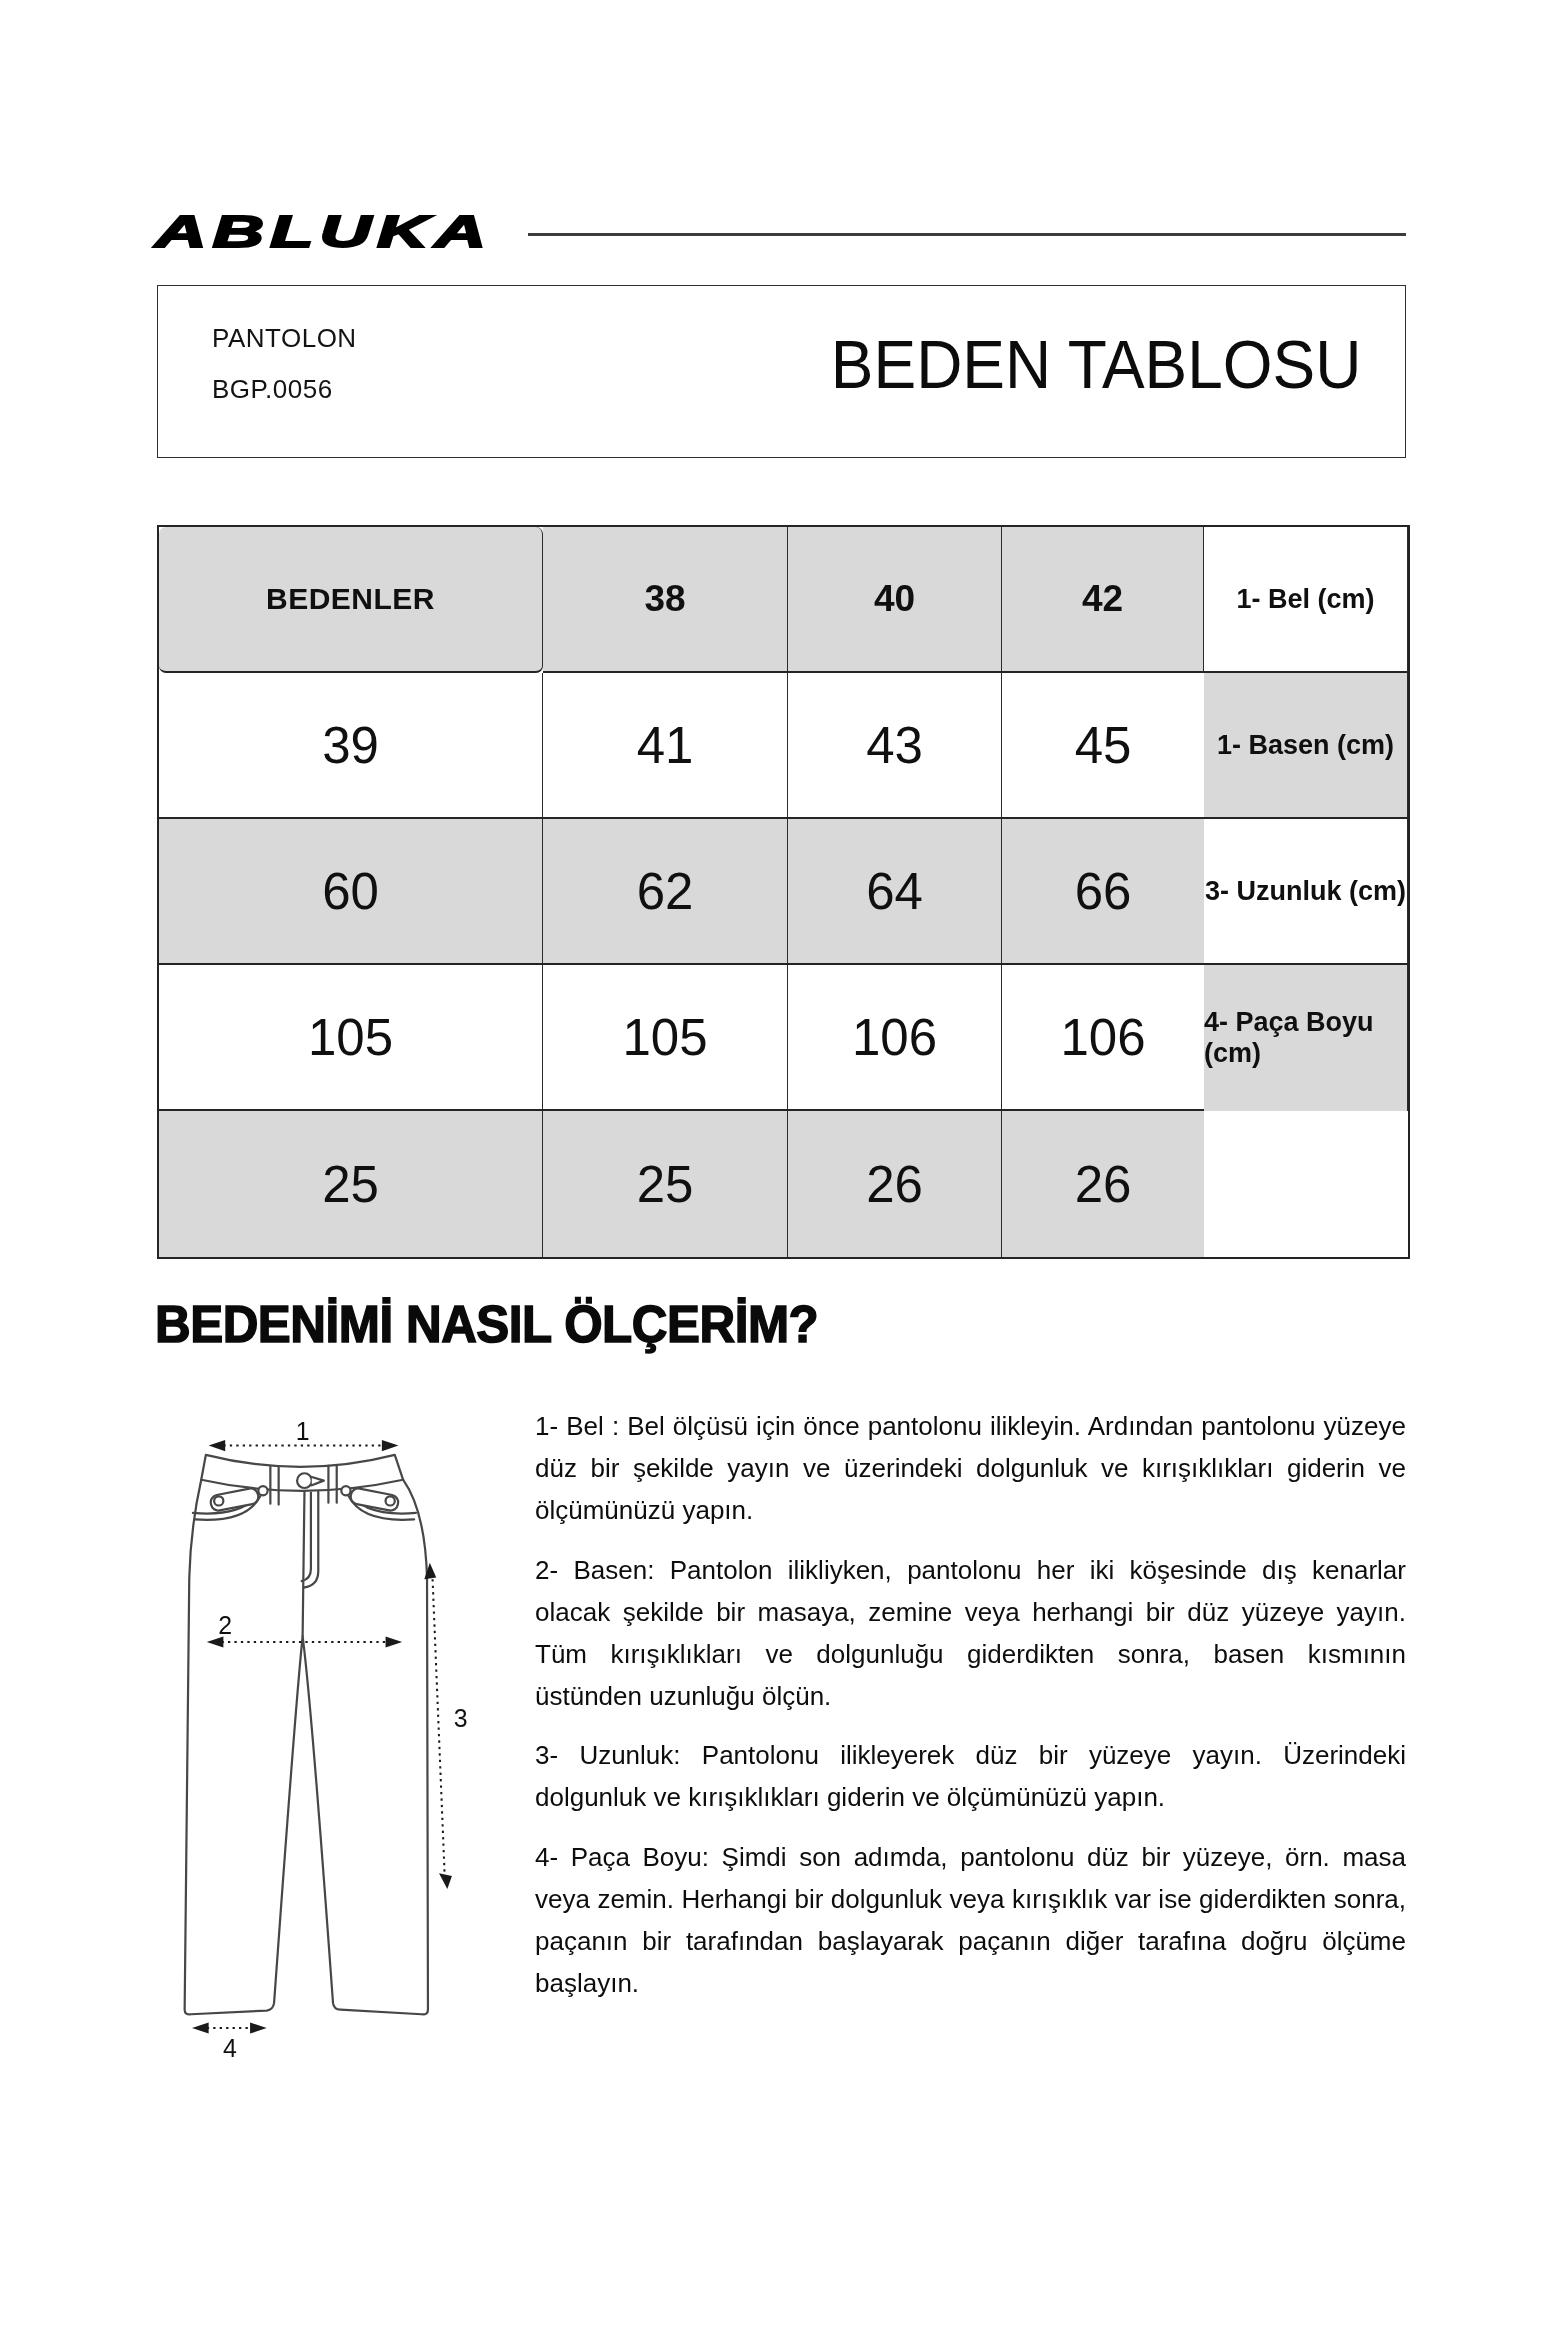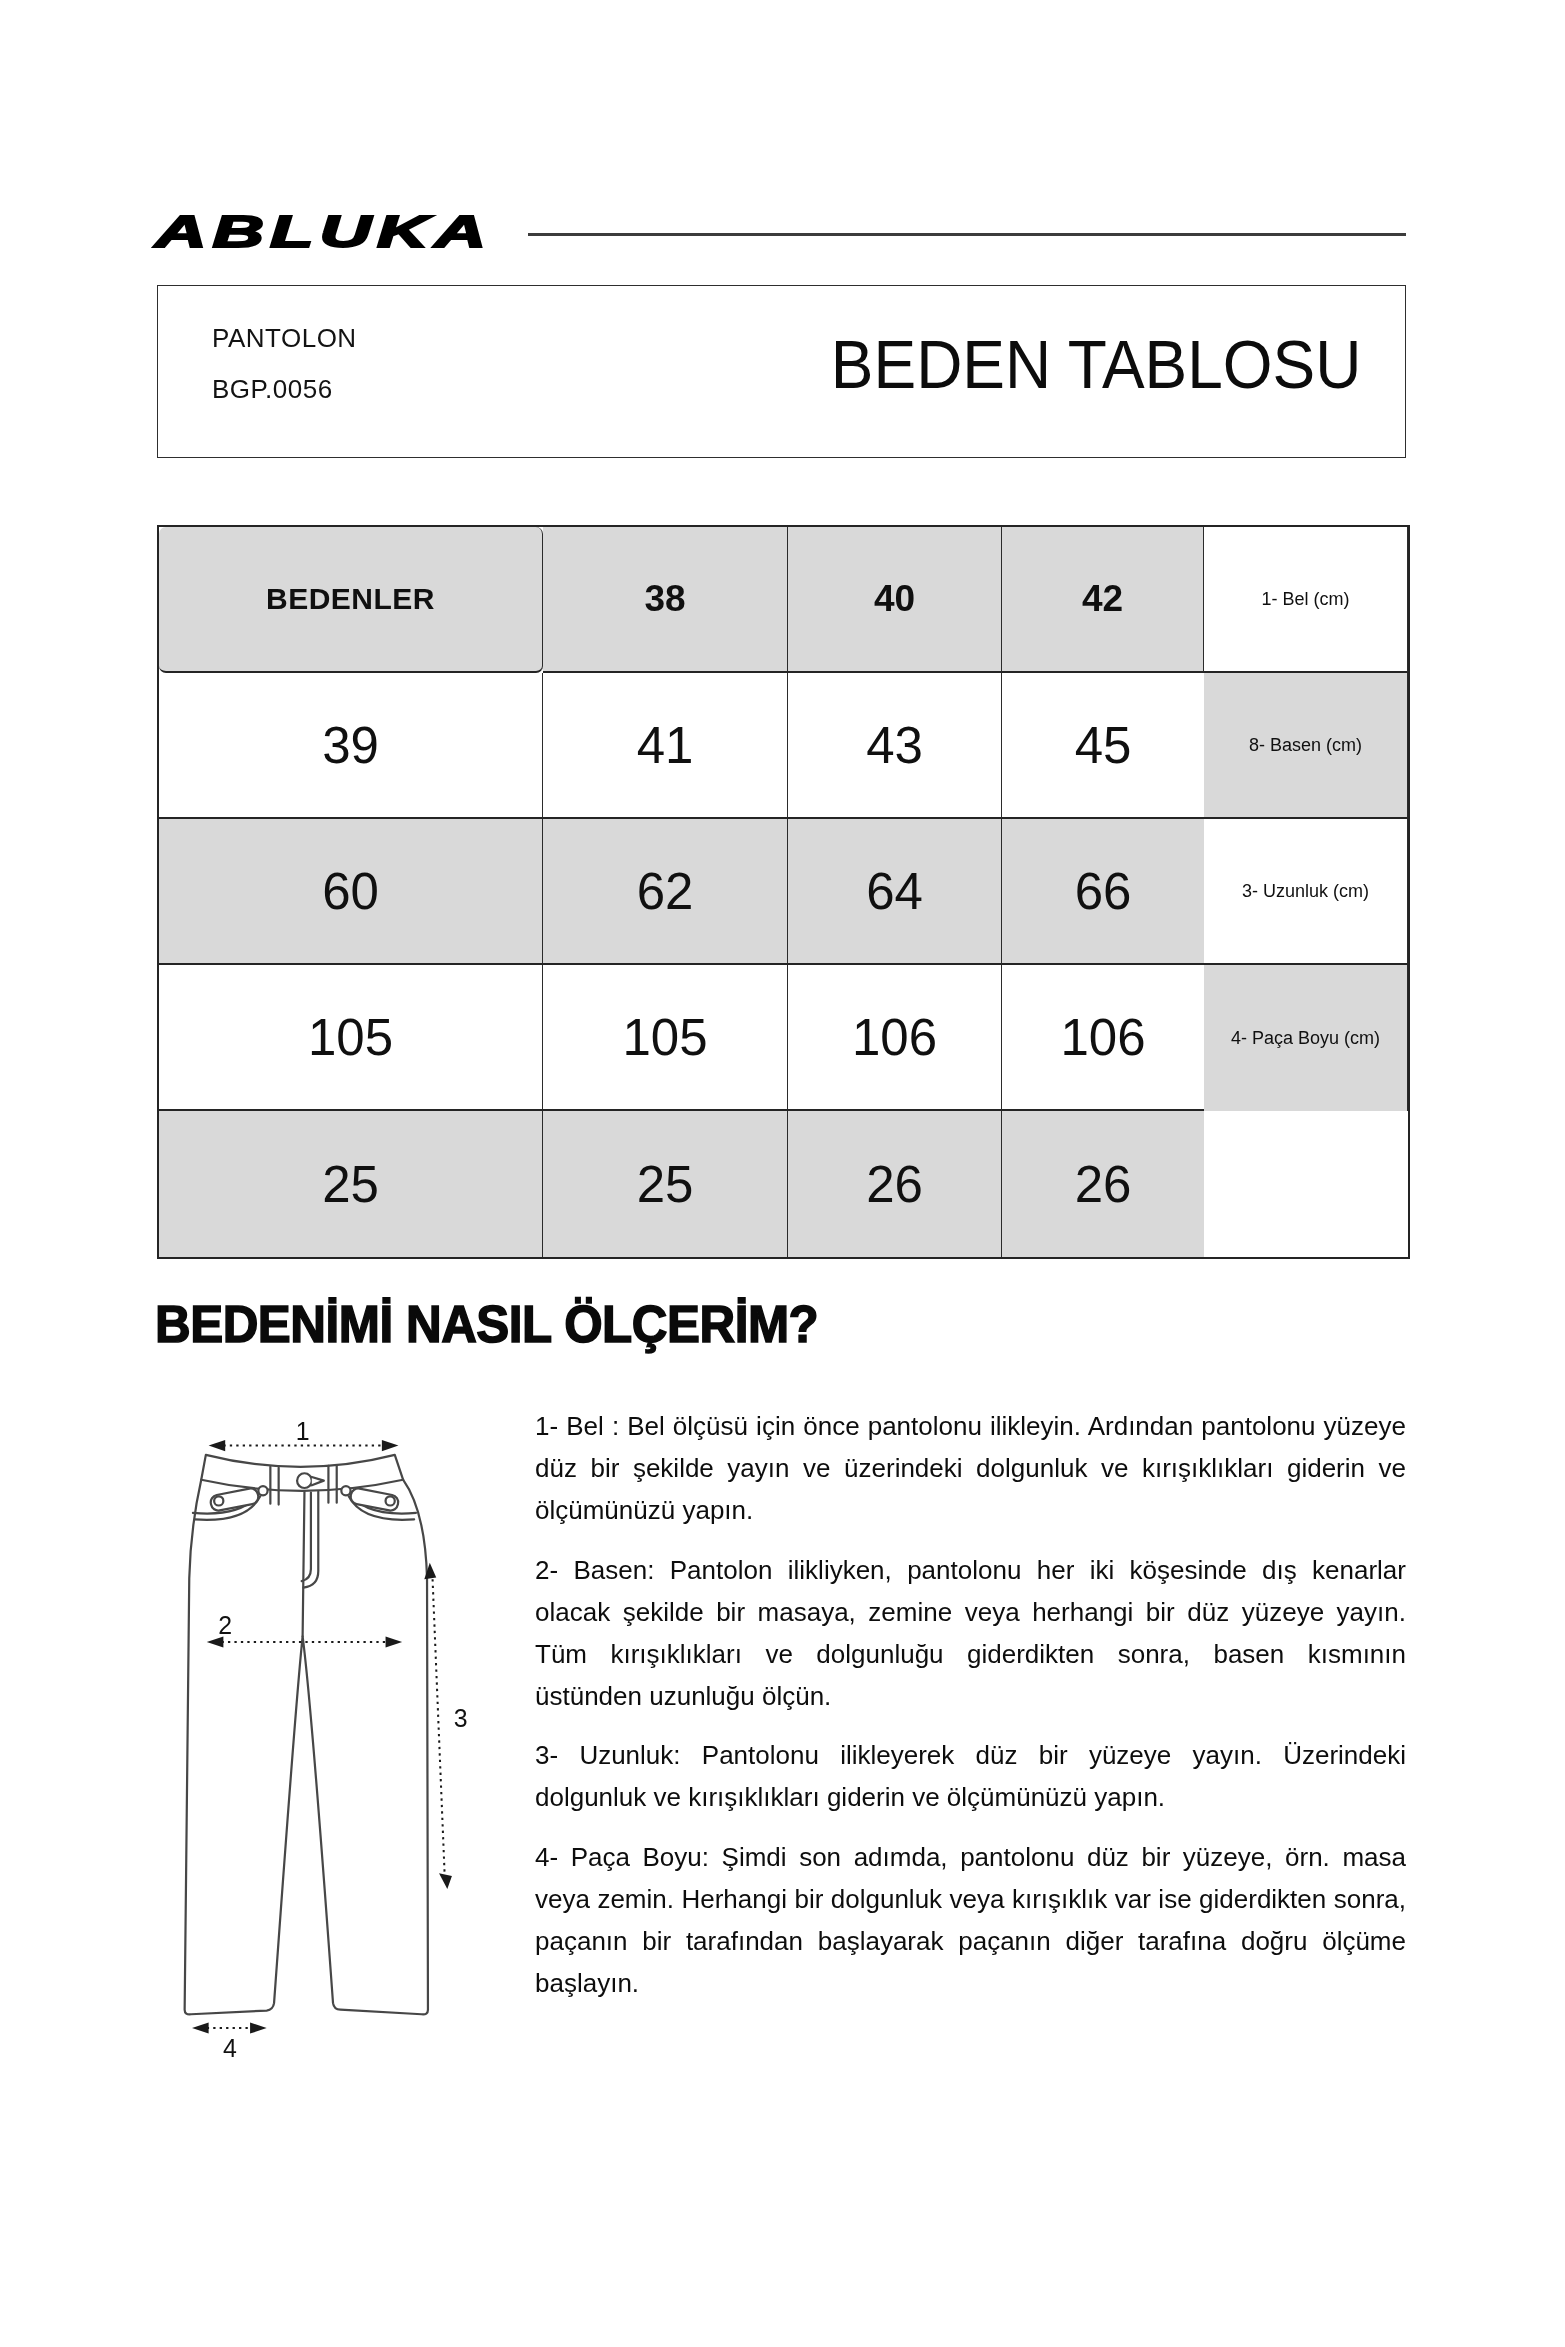--- a/index.html
+++ b/index.html
@@ -46,21 +46,21 @@
   .cell{
     display:flex;align-items:center;justify-content:center;
     border-right:1.8px solid #2b2b2b;border-bottom:2.8px solid #242424;
     background:#ffffff;
   }
   .cell.last-col{border-right:none;}
   .row-4 .cell,.cell.row4{border-bottom:none;}
   .shaded{background:#d9d9d9;}
   .h-label{font-size:30px;font-weight:700;letter-spacing:0.5px;border-radius:7px;}
   .h-size{font-size:37px;font-weight:700;}
-  .r-label{font-size:18px;font-weight:400;}
+  .r-label{font-size:27px;font-weight:700;}
   .r-val{font-size:51px;font-weight:400;}
 
   
   .measure-heading{
     position:absolute;left:155px;top:1294px;margin:0;
     font-size:52px;font-weight:700;color:#0a0a0a;letter-spacing:-0.5px;
     -webkit-text-stroke:1.5px #0a0a0a;
     transform:scaleX(0.95);transform-origin:left top;white-space:nowrap;
   }
   .diagram{position:absolute;left:157px;top:1412px;}
@@ -95,21 +95,21 @@
     <div class="cell shaded h-size">38</div>
     <div class="cell shaded h-size">40</div>
     <div class="cell shaded h-size">42</div>
 
     <div class="cell r-label">1- Bel (cm)</div>
     <div class="cell r-val">39</div>
     <div class="cell r-val">41</div>
     <div class="cell r-val">43</div>
     <div class="cell r-val last-col">45</div>
 
-    <div class="cell shaded r-label">8- Basen (cm)</div>
+    <div class="cell shaded r-label">1- Basen (cm)</div>
     <div class="cell shaded r-val">60</div>
     <div class="cell shaded r-val">62</div>
     <div class="cell shaded r-val">64</div>
     <div class="cell shaded r-val last-col">66</div>
 
     <div class="cell r-label">3- Uzunluk (cm)</div>
     <div class="cell r-val">105</div>
     <div class="cell r-val">105</div>
     <div class="cell r-val">106</div>
     <div class="cell r-val last-col">106</div>

